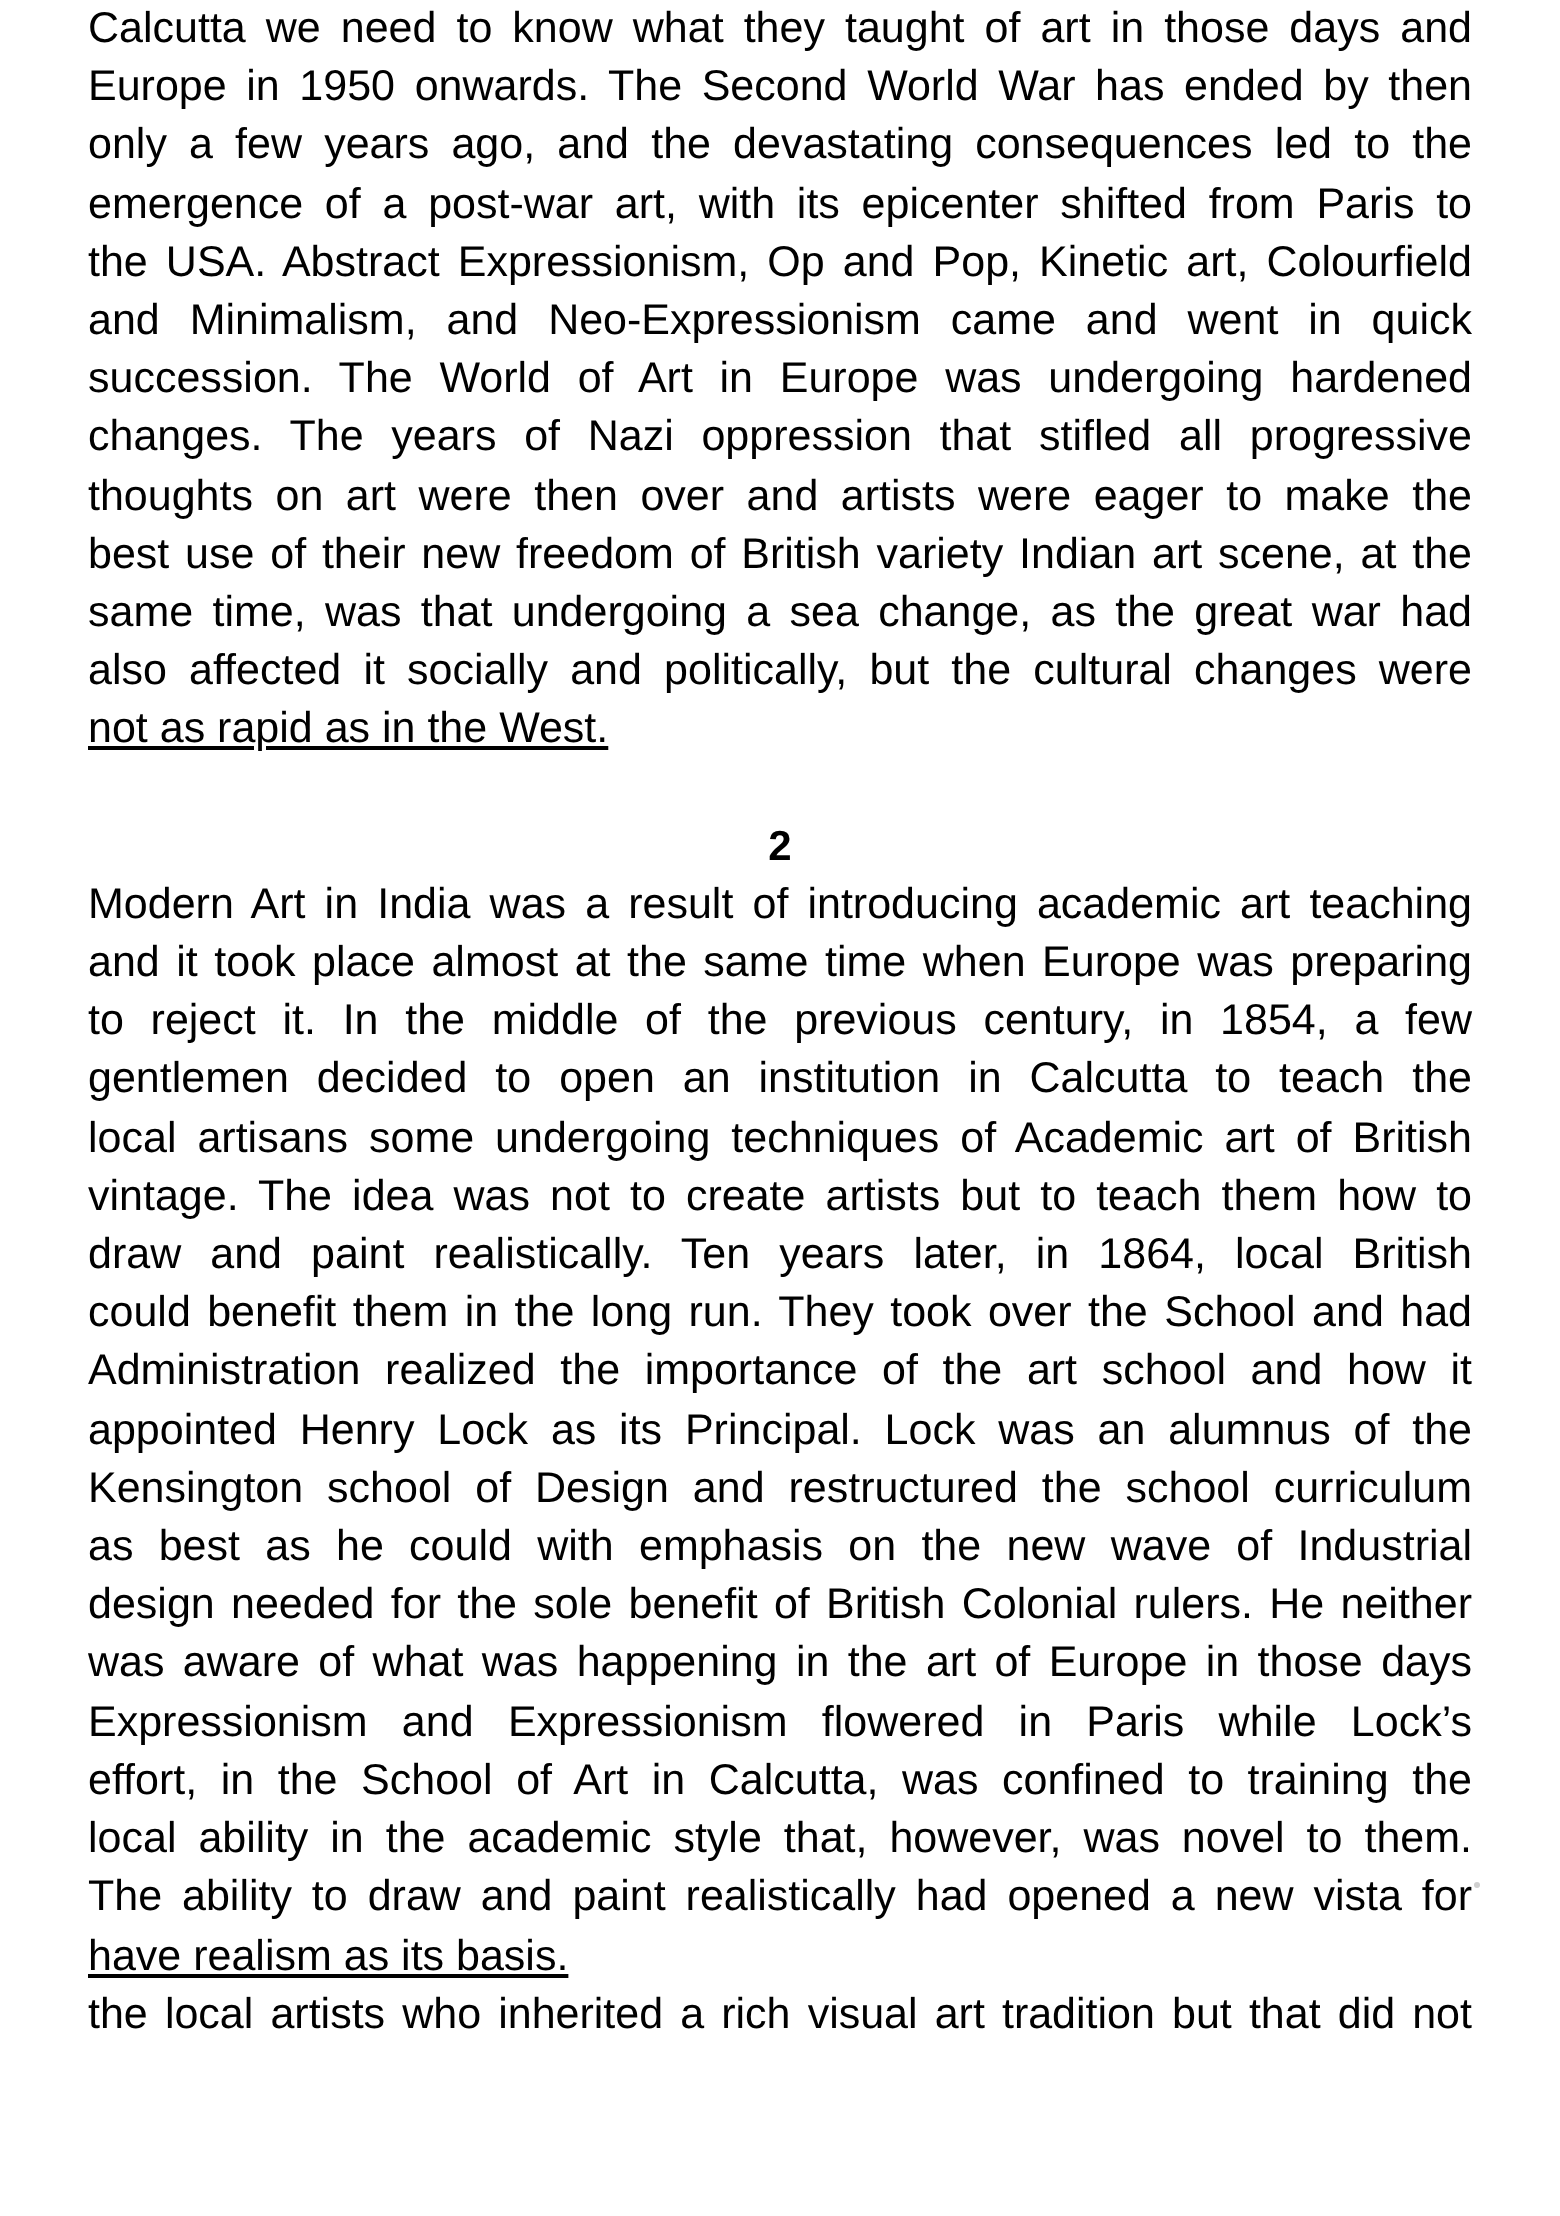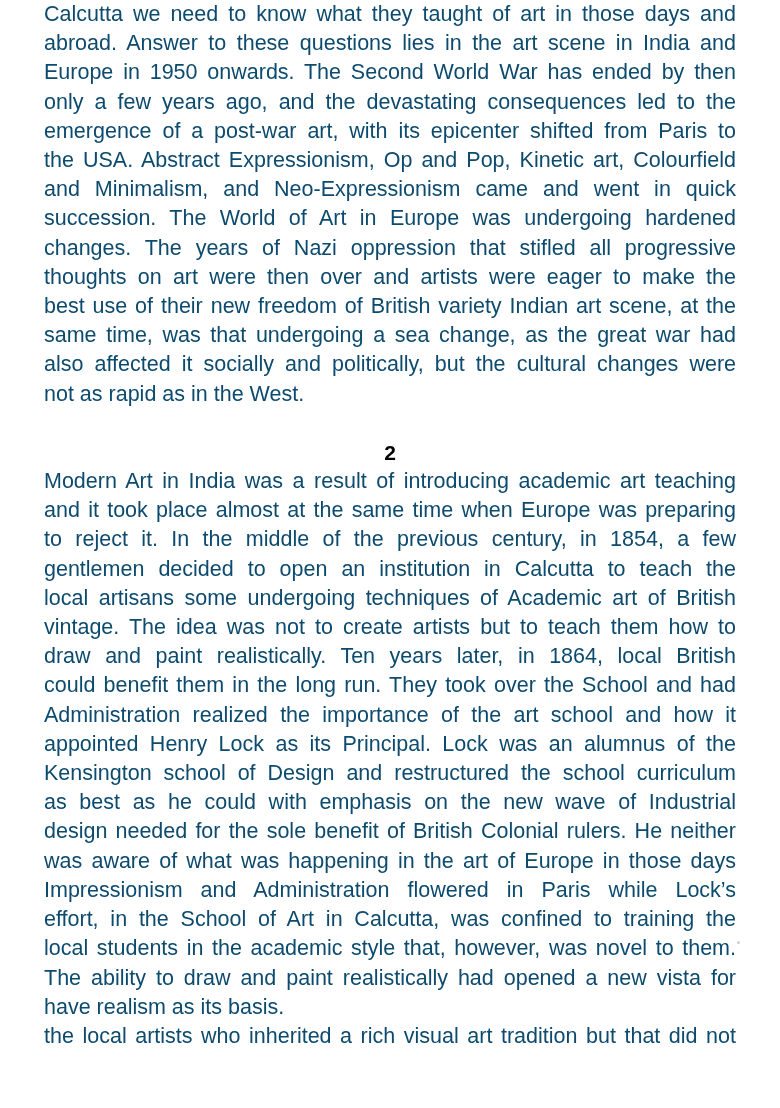--- a/index.html
+++ b/index.html
@@ -21,33 +21,34 @@
   }
   .text-column {
     position: absolute;
     left: 44px;
     top: 0px;
     width: 692px;
   }
   .para {
     font-size: 21.5px;
     line-height: 29.2px;
-    color: #0c4a6e;
+    color: #000000;
     text-align: justify;
     -webkit-font-smoothing: none;
   }
   
   .ln {
     display: block;
     text-align: justify;
     text-align-last: justify;
     white-space: pre;
   }
   .ln.last {
     text-align-last: left;
+    text-decoration: underline;
   }
   .section-heading {
     font-size: 21px;
     font-weight: bold;
     text-align: center;
     line-height: 29.2px;
   }
   .gap-before-heading { height: 29px; }
   .gap-after-heading  { height: 0px; }
   .speck {
@@ -60,21 +61,20 @@
 </style>
 </head>
 <body>
 
 <div id="page">
 
   <div class="text-column">
 
     <div class="para">
       <span class="ln">Calcutta we need to know what they taught of art in those days and</span>
-      <span class="ln">abroad. Answer to these questions lies in the art scene in India and</span>
       <span class="ln">Europe in 1950 onwards. The Second World War has ended by then</span>
       <span class="ln">only a few years ago, and the devastating consequences led to the</span>
       <span class="ln">emergence of a post-war art, with its epicenter shifted from Paris to</span>
       <span class="ln">the USA. Abstract Expressionism, Op and Pop, Kinetic art, Colourfield</span>
       <span class="ln">and Minimalism, and Neo-Expressionism came and went in quick</span>
       <span class="ln">succession. The World of Art in Europe was undergoing hardened</span>
       <span class="ln">changes. The years of Nazi oppression that stifled all progressive</span>
       <span class="ln">thoughts on art were then over and artists were eager to make the</span>
       <span class="ln">best use of their new freedom of British variety Indian art scene, at the</span>
       <span class="ln">same time, was that undergoing a sea change, as the great war had</span>
@@ -96,23 +96,23 @@
       <span class="ln">local artisans some undergoing techniques of Academic art of British</span>
       <span class="ln">vintage. The idea was not to create artists but to teach them how to</span>
       <span class="ln">draw and paint realistically. Ten years later, in 1864, local British</span>
       <span class="ln">could benefit them in the long run. They took over the School and had</span>
       <span class="ln">Administration realized the importance of the art school and how it</span>
       <span class="ln">appointed Henry Lock as its Principal. Lock was an alumnus of the</span>
       <span class="ln">Kensington school of Design and restructured the school curriculum</span>
       <span class="ln">as best as he could with emphasis on the new wave of Industrial</span>
       <span class="ln">design needed for the sole benefit of British Colonial rulers. He neither</span>
       <span class="ln">was aware of what was happening in the art of Europe in those days</span>
-      <span class="ln">Impressionism and Administration flowered in Paris while Lock’s</span>
+      <span class="ln">Expressionism and Expressionism flowered in Paris while Lock’s</span>
       <span class="ln">effort, in the School of Art in Calcutta, was confined to training the</span>
-      <span class="ln">local students in the academic style that, however, was novel to them.</span>
+      <span class="ln">local ability in the academic style that, however, was novel to them.</span>
       <span class="ln">The ability to draw and paint realistically had opened a new vista for</span>
       <span class="ln last">have realism as its basis.</span>
       <span class="ln">the local artists who inherited a rich visual art tradition but that did not</span>
     </div>
 
   </div>
 
   <div class="speck" style="left:737px; top:941px;"></div>
 
 </div>

